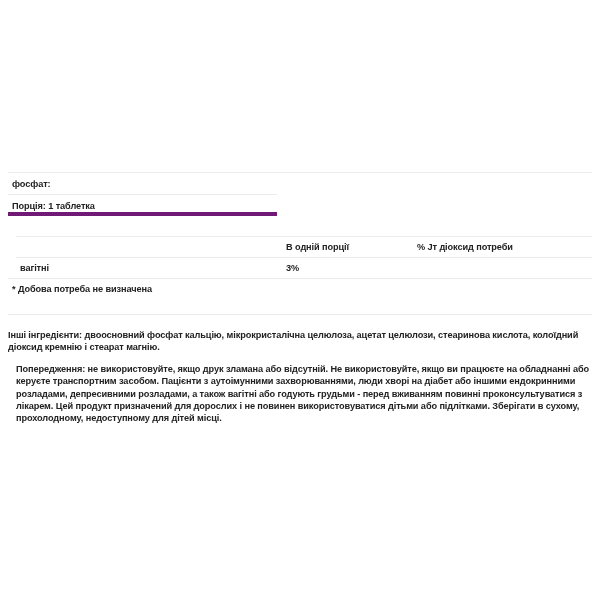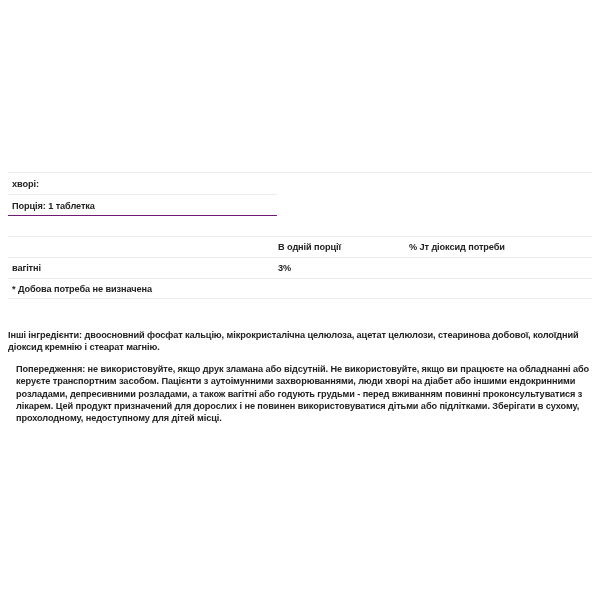--- a/index.html
+++ b/index.html
@@ -3,46 +3,46 @@
   <meta charset="utf-8">
   <style>
     html, body { margin: 0; padding: 0; background: #ffffff; }
     body { width: 600px; height: 600px; position: relative; overflow: hidden;
       font-family: "Liberation Sans", "DejaVu Sans", sans-serif; color: #222; }
     .wrap { position: absolute; left: 8px; top: 172px; width: 584px; }
     .row { border-top: 1px solid #ececec; box-sizing: border-box; font-size: 9.2px; font-weight: bold;
       letter-spacing: -0.1px; }
     .r-title { height: 22px; line-height: 22px; padding-left: 4px; }
     .r-serving { height: 22px; line-height: 22px; padding-left: 4px; width: 269px;
-      border-bottom: 1px solid #701a75; }
+      border-bottom: 4px solid #701a75; }
     .spacer { height: 20px; }
-    .trow { display: flex; height: 21px; line-height: 21px; border-top: 1px solid #ececec; }
+    .trow { display: flex; height: 21px; line-height: 21px; border-top: 1px solid #ececec; margin-left: 8px; }
     .trow .c1 { width: 266px; padding-left: 4px; }
     .trow .c2 { width: 131px; }
     .trow .c3 { flex: 1; }
-    .foot { height: 21px; line-height: 21px; padding-left: 4px; border-top: 1px solid #ececec;
+    .foot { height: 37px; line-height: 21px; padding-left: 4px; border-top: 1px solid #ececec;
       border-bottom: 1px solid #ececec; }
     .para { font-size: 9.2px; font-weight: bold; line-height: 12.3px; padding-left: 0px; margin: 0;
       letter-spacing: -0.1px; }
     .p1 { position: absolute; left: 8px; top: 329px; width: 584px; }
     .p2 { position: absolute; left: 16px; top: 363px; width: 584px; }
   </style>
 </head>
 <body>
 
 <div class="wrap">
-  <div class="row r-title">хворі:</div>
+  <div class="row r-title">фосфат:</div>
   <div class="row r-serving">Порція: 1 таблетка</div>
   <div class="spacer"></div>
   <div class="trow row">
     <span class="c1"></span>
     <span class="c2">В одній порції</span>
     <span class="c3">% Јт діоксид потреби</span>
   </div>
   <div class="trow row">
     <span class="c1">вагітні</span>
     <span class="c3">3%</span>
   </div>
   <div class="row foot">* Добова потреба не визначена</div>
 </div>
 
-<p class="para p1">Інші інгредієнти: двоосновний фосфат кальцію, мікрокристалічна целюлоза, ацетат целюлози, стеаринова добової, колоїдний діоксид кремнію і стеарат магнію.</p>
+<p class="para p1">Інші інгредієнти: двоосновний фосфат кальцію, мікрокристалічна целюлоза, ацетат целюлози, стеаринова кислота, колоїдний діоксид кремнію і стеарат магнію.</p>
 <p class="para p2">Попередження: не використовуйте, якщо друк зламана або відсутній. Не використовуйте, якщо ви працюєте на обладнанні або керуєте транспортним засобом. Пацієнти з аутоімунними захворюваннями, люди хворі на діабет або іншими ендокринними розладами, депресивними розладами, а також вагітні або годують грудьми - перед вживанням повинні проконсультуватися з лікарем. Цей продукт призначений для дорослих і не повинен використовуватися дітьми або підлітками. Зберігати в сухому, прохолодному, недоступному для дітей місці.</p>
 
 </body></html>

